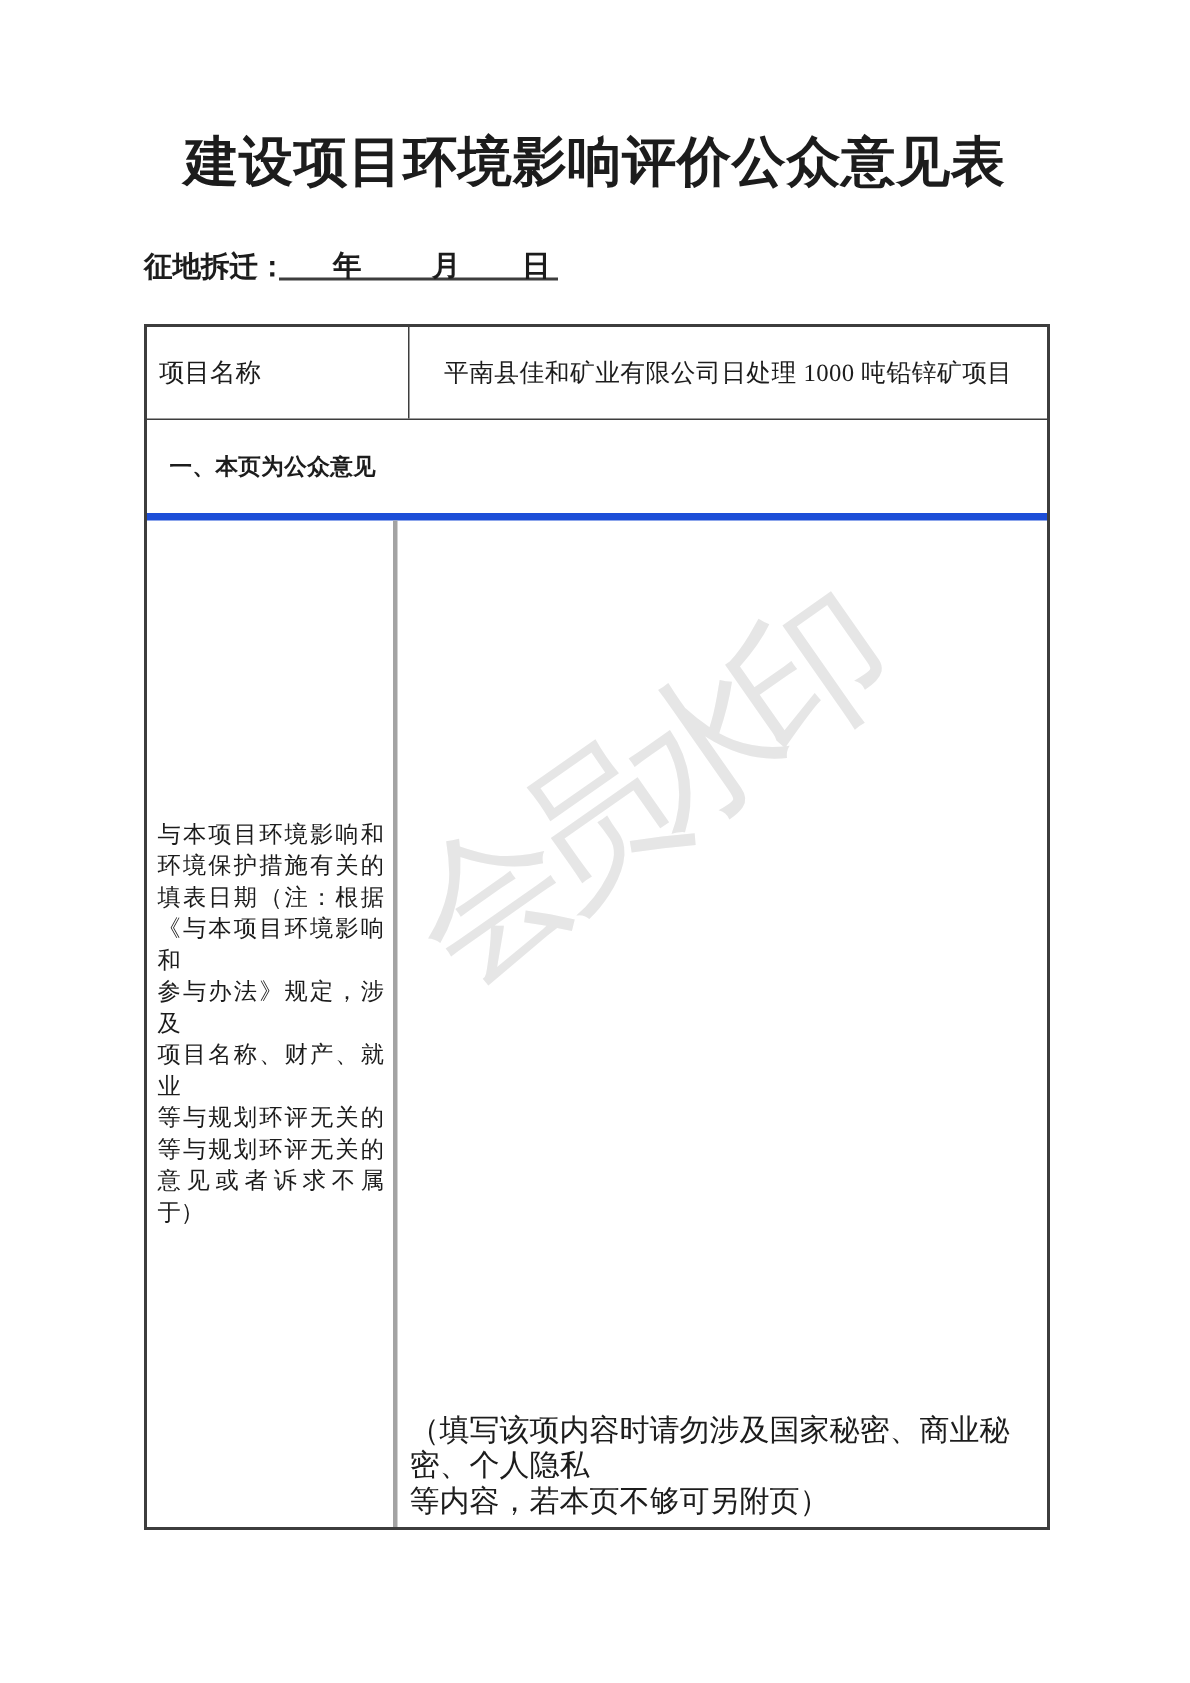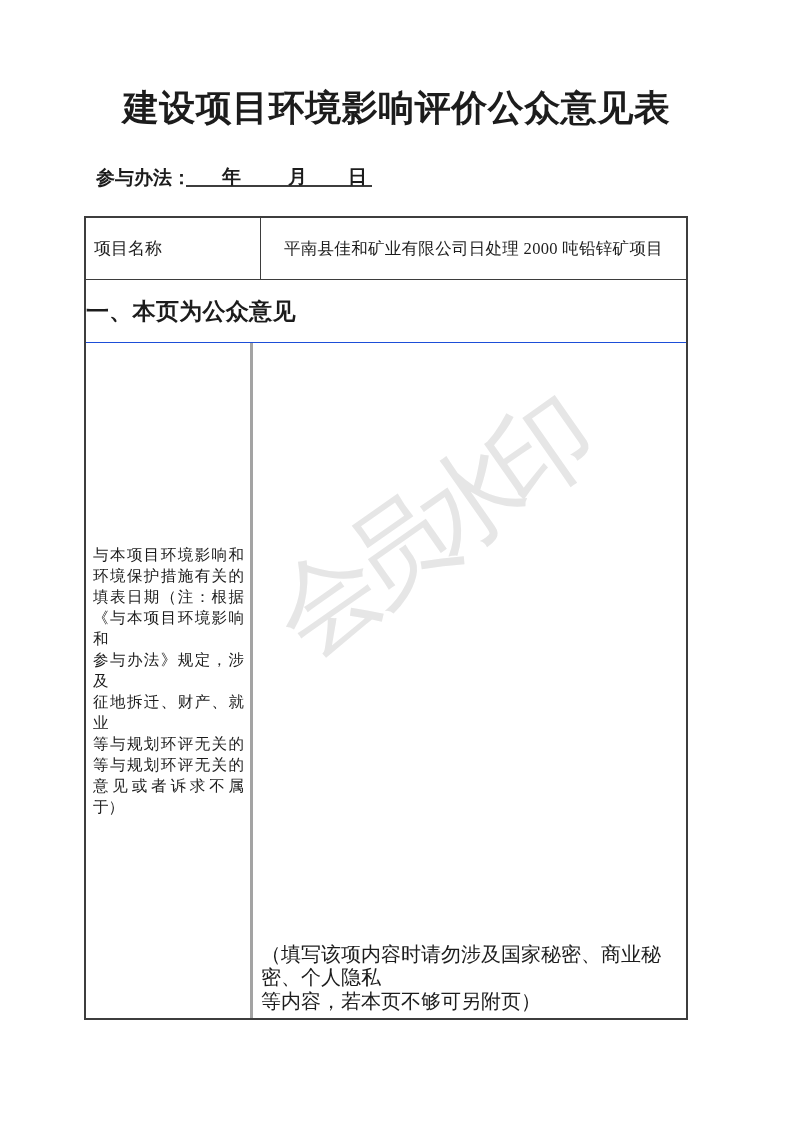--- a/index.html
+++ b/index.html
@@ -66,21 +66,21 @@
     top: 2px;
     font-size: 19px;
     font-weight: bold;
   }
   .date-year  { left: 36px; }
   .date-month { left: 102px; }
   .date-day   { left: 162px; }
   
   .form-table {
     position: absolute;
-    left: 84px;
+    left: 96px;
     top: 216px;
     width: 604px;
     height: 804px;
     border: 2px solid #3d3d3d;
     box-sizing: border-box;
     display: flex;
     flex-direction: column;
     background: transparent;
     z-index: 1;
   }
@@ -101,25 +101,25 @@
   .cell-value {
     flex: 1;
     display: flex;
     align-items: center;
     justify-content: center;
     font-size: 16.5px;
     letter-spacing: 0.3px;
   }
   .row2 {
     height: 62px;
-    border-bottom: 1px solid #1d4ed8;
-    display: flex;
-    align-items: center;
-    padding-left: 0;
-    font-size: 23px;
+    border-bottom: 5px solid #1d4ed8;
+    display: flex;
+    align-items: center;
+    padding-left: 15px;
+    font-size: 15px;
     font-weight: bold;
     letter-spacing: 0.3px;
   }
   .row3 { flex: 1; display: flex; }
   .prompt-cell {
     width: 166px;
     border-right: 3px solid #a3a3a3;
     display: flex;
     align-items: center;
     padding: 0 6px 0 7px;
@@ -151,46 +151,46 @@
 </style>
 </head>
 <body>
 
 <div class="page">
 
   <div class="watermark">会员水印</div>
 
   <div class="title">建设项目环境影响评价公众意见表</div>
 
-  <div class="date-label">参与办法：</div>
+  <div class="date-label">征地拆迁：</div>
 
   <div class="date-blank">
     <span class="date-year">年</span>
     <span class="date-month">月</span>
     <span class="date-day">日</span>
   </div>
 
   <div class="form-table">
 
     <div class="row1">
       <div class="cell-label">项目名称</div>
-      <div class="cell-value">平南县佳和矿业有限公司日处理 2000 吨铅锌矿项目</div>
+      <div class="cell-value">平南县佳和矿业有限公司日处理 1000 吨铅锌矿项目</div>
     </div>
 
     <div class="row2">一、本页为公众意见</div>
 
     <div class="row3">
       <div class="prompt-cell">
         <div class="prompt">
             <div>与本项目环境影响和</div>
             <div>环境保护措施有关的</div>
             <div>填表日期（注：根据</div>
             <div>《与本项目环境影响和</div>
             <div>参与办法》规定，涉及</div>
-            <div>征地拆迁、财产、就业</div>
+            <div>项目名称、财产、就业</div>
             <div>等与规划环评无关的</div>
             <div>等与规划环评无关的</div>
             <div>意见或者诉求不属于）</div>
           </div>
       </div>
       <div class="input-cell">
         <div class="note">
             <div>（填写该项内容时请勿涉及国家秘密、商业秘密、个人隐私</div>
             <div>等内容，若本页不够可另附页）</div>
           </div>

